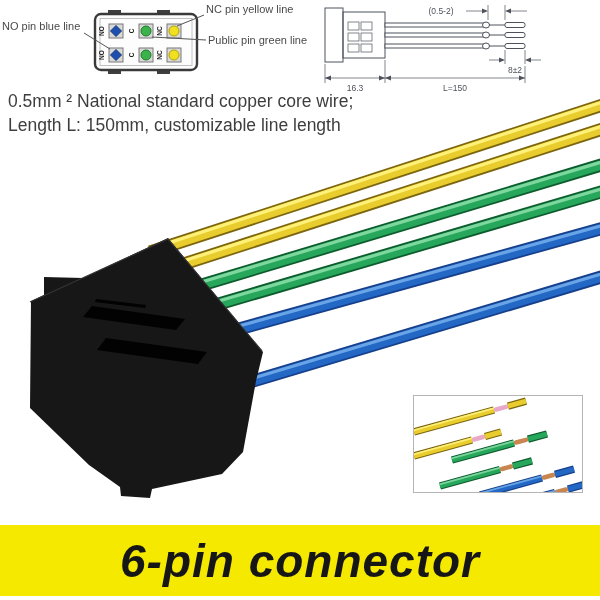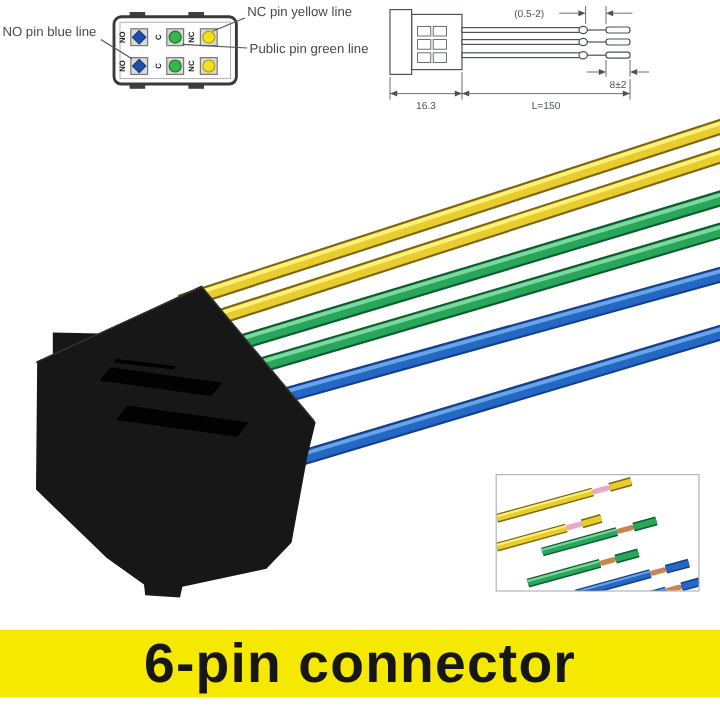--- a/index.html
+++ b/index.html
@@ -43,22 +43,22 @@
         font-size:17.5px;line-height:23.5px;color:var(--text-gray);}
   
   .inset{position:absolute;left:413px;top:395px;width:170px;height:98px;
          box-sizing:border-box;border:1px solid #b5b5b5;background:#fff;z-index:2;}
   .iw-base{fill:none;stroke-width:7.5;}
   .iw-main{fill:none;stroke-width:5;}
   .iw-hl{fill:none;stroke-width:1.8;stroke-linecap:round;opacity:.9;}
   .iw-cu{fill:none;stroke-width:4.5;stroke-linecap:round;}
   .cu-pink{stroke:var(--copper-pink);} .cu-org{stroke:var(--copper);}
   
-  .banner{position:absolute;left:0;top:525px;width:600px;height:56px;z-index:3;
-          background:var(--banner-bg);display:flex;justify-content:center;}
+  .banner{position:absolute;left:0;top:525px;width:600px;height:71px;z-index:3;
+          background:var(--banner-bg);display:flex;align-items:center;justify-content:center;font-style:italic;}
   .banner-text{font-size:46px;font-weight:600;letter-spacing:1px;color:var(--banner-text);}
 </style>
 </head>
 <body>
 
 <div class="canvas">
 
   <svg id="photo" class="layer" width="600" height="525" viewBox="0 0 600 525">
 
     <g>
@@ -201,20 +201,24 @@
 
     <g>
       <line class="dthin" x1="212" y1="66" x2="212" y2="83"></line>
       <line class="dthin" x1="72" y1="78" x2="212" y2="78"></line>
       <polygon class="dfill" points="72,78 78,75.5 78,80.5"></polygon>
       <polygon class="dfill" points="212,78 206,75.5 206,80.5"></polygon>
       <text class="dim-text" x="142" y="91" text-anchor="middle">L=150</text>
     </g>
   </svg>
 
+  <div class="desc">
+    <div>0.5mm ² National standard copper core wire;</div>
+    <div>Length L: 150mm, customizable line length</div>
+  </div>
 
   <div class="inset">
     <svg width="168" height="96" viewBox="0 0 168 96">
       <g>
         <line class="iw-base yb" x1="0" y1="36" x2="80" y2="14"></line>
         <line class="iw-main ym" x1="0" y1="36" x2="80" y2="14"></line>
         <line class="iw-hl yh" x1="-0.5" y1="34.3" x2="79.5" y2="12.3"></line>
         <line class="iw-cu cu-pink" x1="82" y1="13.5" x2="92" y2="10.8"></line>
         <line class="iw-base yb" x1="94" y1="10.2" x2="112" y2="5.2"></line>
         <line class="iw-main ym" x1="94" y1="10.2" x2="112" y2="5.2"></line>

